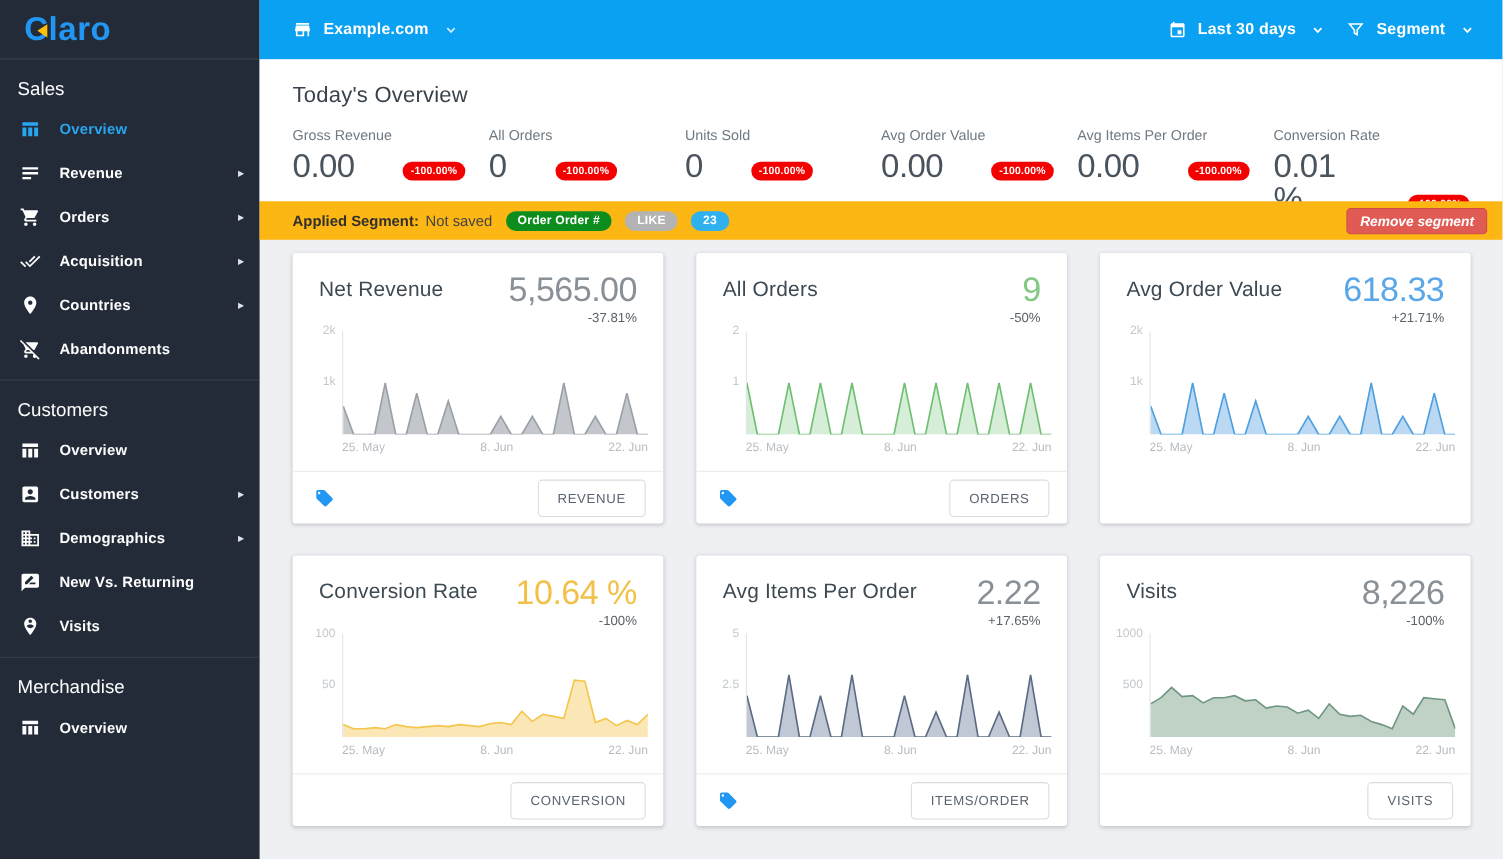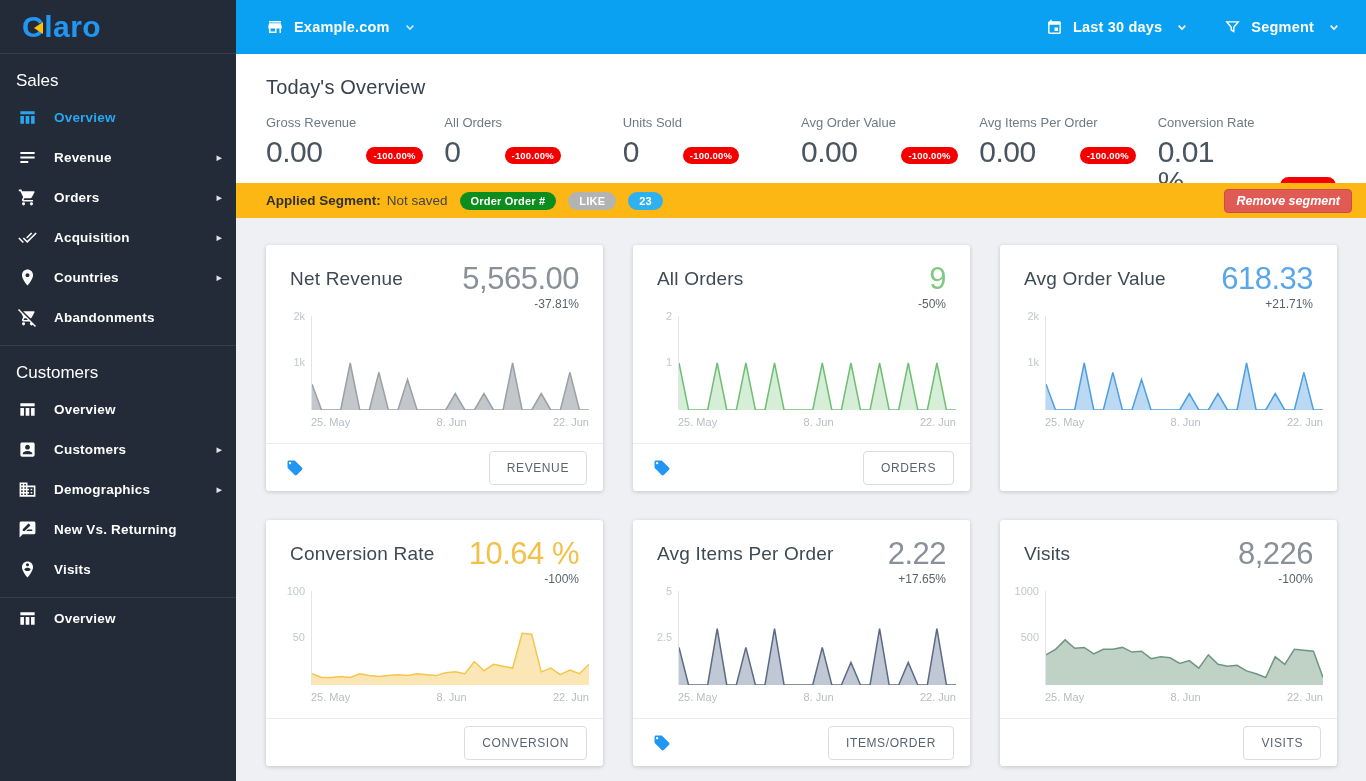--- a/index.html
+++ b/index.html
@@ -24,21 +24,21 @@
   .nav-label { font-size:13.5px; font-weight:700; letter-spacing:.2px; flex:1; }
   .nav-arrow { font-size:11px; color:#dfe3e6; }
   .nav-divider { border-top:1px solid rgba(255,255,255,.09); margin-top:8px; }
   .nav-ic svg { width:19px; height:19px; fill:currentColor; }
 
   
   .topbar { position:absolute; left:236px; top:0; width:1130px; height:54px; background:#0aa1f2; display:flex; align-items:center; color:#fff; padding:0 24px 0 30px; }
   .tb-group { display:flex; align-items:center; cursor:pointer; }
   .tb-group svg { display:block; }
   .tb-text { font-size:14.5px; font-weight:700; margin:0 10px 0 10px; letter-spacing:.2px; }
-  .tb-right { margin-left:auto; display:flex; align-items:flex-start; gap:34px; }
+  .tb-right { margin-left:auto; display:flex; align-items:flex-start; gap:18px; }
   .chev { margin-left:2px; }
 
   
   .ov-header { position:absolute; left:236px; top:54px; width:1130px; height:129px; background:#fff; padding:22px 30px 0; }
   .ov-title { font-size:20px; color:#37424c; font-weight:400; letter-spacing:.2px; }
   .stats { display:flex; margin-top:16px; }
   .stat { flex:1; }
   .stat-label { font-size:13px; color:#6e7a84; margin-bottom:7px; }
   .stat-value-row { display:flex; align-items:flex-end;gap:36px; }
   .stat-num { font-size:30px; font-weight:300; color:#4a545e; letter-spacing:-.5px; line-height:1; }
@@ -48,21 +48,21 @@
   .segbar { position:absolute; left:236px; top:183px; width:1130px; height:35px; background:#fdb714; display:flex; align-items:center; padding:0 14px 0 30px; }
   .seg-label { font-size:13.5px; font-weight:700; color:#31302c; }
   .seg-value { font-size:13.5px; color:#444; margin-left:6px; }
   .pill { border-radius:10px; color:#fff; font-size:11px; font-weight:700; padding:3px 11px; margin-left:12px; letter-spacing:.2px; }
   .pill-green { background:#0e8d1f; }
   .pill-gray { background:#b3b3b3; }
   .pill-blue { background:#2fb1f0; }
   .remove-btn { margin-left:auto; background:#e15b55; border:1px solid #d04b46; color:#fff; font-size:12.5px; font-weight:700; border-radius:4px; padding:4px 11px; cursor:pointer; font-family:"Liberation Sans", sans-serif;font-style:italic; }
 
   
-  .content { position:absolute; left:236px; top:217px; width:1130px; height:563px; padding:28px 29px 0 30px; }
+  .content { position:absolute; left:236px; top:202px; width:1130px; height:563px; padding:28px 29px 0 30px; }
   .grid { display:grid; grid-template-columns:repeat(3,1fr); gap:29px 30px; }
   .card { background:#fff; border-radius:3px; box-shadow:0 1px 4px rgba(0,0,0,.18); height:246px; display:flex; flex-direction:column; }
   .card-head { display:flex; justify-content:space-between; padding:18px 24px 0 24px; }
   .card-title { font-size:19px; color:#3e4a53; font-weight:400; padding-top:5px; letter-spacing:.2px; }
   .card-val-wrap { text-align:right; }
   .card-value { font-size:31px; font-weight:300; letter-spacing:-.5px; line-height:1.05; }
   .card-change { font-size:12px; color:#5a6268; margin-top:1px; }
   .chart-zone { margin-top:5px; padding:0 14px 0 45px; position:relative; }
   .plot { position:relative; height:94px; border-left:1px solid #e2e5e8; }
   .plot svg { position:absolute; inset:0; width:100%; height:100%; }
@@ -183,20 +183,21 @@
     <div class="nav-item">
       <span class="nav-ic">
           <svg viewBox="0 0 24 24">
             <path d="M12 2C8.14 2 5 5.14 5 9c0 5.25 7 13 7 13s7-7.75 7-13c0-3.86-3.14-7-7-7zm0 2c1.1 0 2 .9 2 2 0 1.11-.9 2-2 2s-2-.89-2-2c0-1.1.9-2 2-2zm0 10c-1.67 0-3.14-.85-4-2.15.02-1.32 2.67-2.05 4-2.05s3.98.73 4 2.05c-.86 1.3-2.33 2.15-4 2.15z"></path>
           </svg>
         </span>
       <span class="nav-label">Visits</span>
     </div>
 
     <div class="nav-divider"></div>
+    <div class="nav-section-label">Merchandise</div>
 
     <div class="nav-item">
       <span class="nav-ic">
           <svg viewBox="0 0 24 24">
             <path d="M3 4h18v4H3zM3 10h4.5v10H3zm6.7 0h4.6v10H9.7zM16.5 10H21v10h-4.5z"></path>
           </svg>
         </span>
       <span class="nav-label">Overview</span>
     </div>
   </div>

